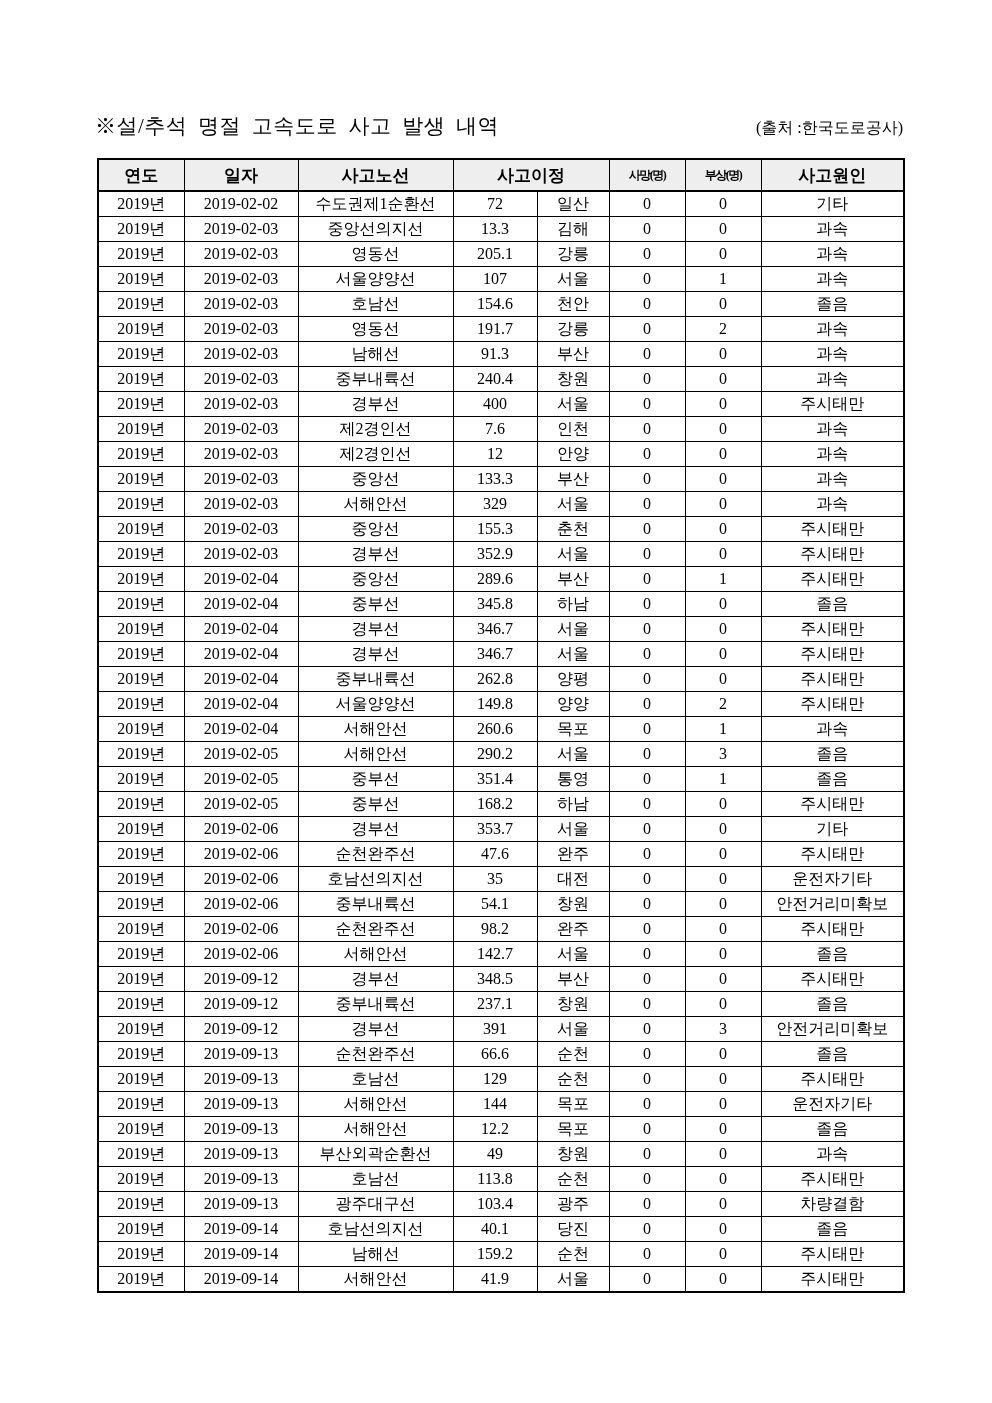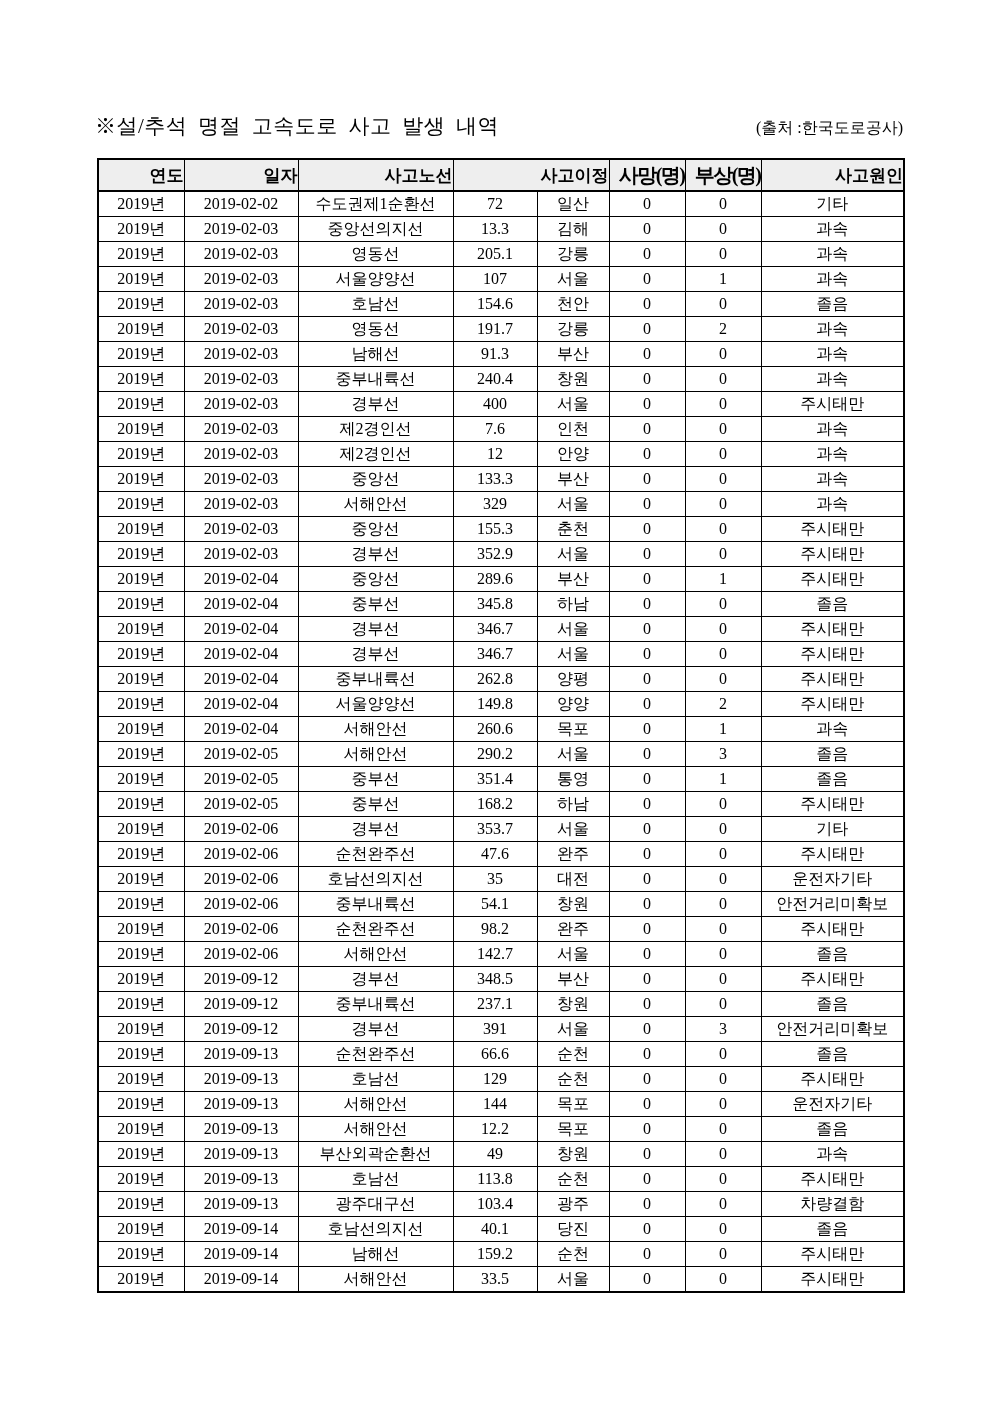--- a/index.html
+++ b/index.html
@@ -51,25 +51,24 @@
     padding: 0;
     overflow: hidden;
     white-space: nowrap;
   }
   .accident-table thead th {
     height: 32px;
     font-size: 17px;
     font-weight: bold;
     background: #eeeeee;
     border-bottom: 2px solid #000000;
-    text-align: right;
   }
   .accident-table thead th.condensed {
     letter-spacing: -1.5px;
-    font-size: 20px;
+    font-size: 12px;
   }
   .accident-table tbody td {
     height: 24.7px;
     font-size: 16px;
     line-height: 24px;
   }
 </style>
 </head>
 <body>
 
@@ -530,21 +529,21 @@
           <td>159.2</td>
           <td>순천</td>
           <td>0</td>
           <td>0</td>
           <td>주시태만</td>
         </tr>
         <tr>
           <td>2019년</td>
           <td>2019-09-14</td>
           <td>서해안선</td>
-          <td>33.5</td>
+          <td>41.9</td>
           <td>서울</td>
           <td>0</td>
           <td>0</td>
           <td>주시태만</td>
         </tr>
       </tbody>
   </table>
 
 </div>
 

